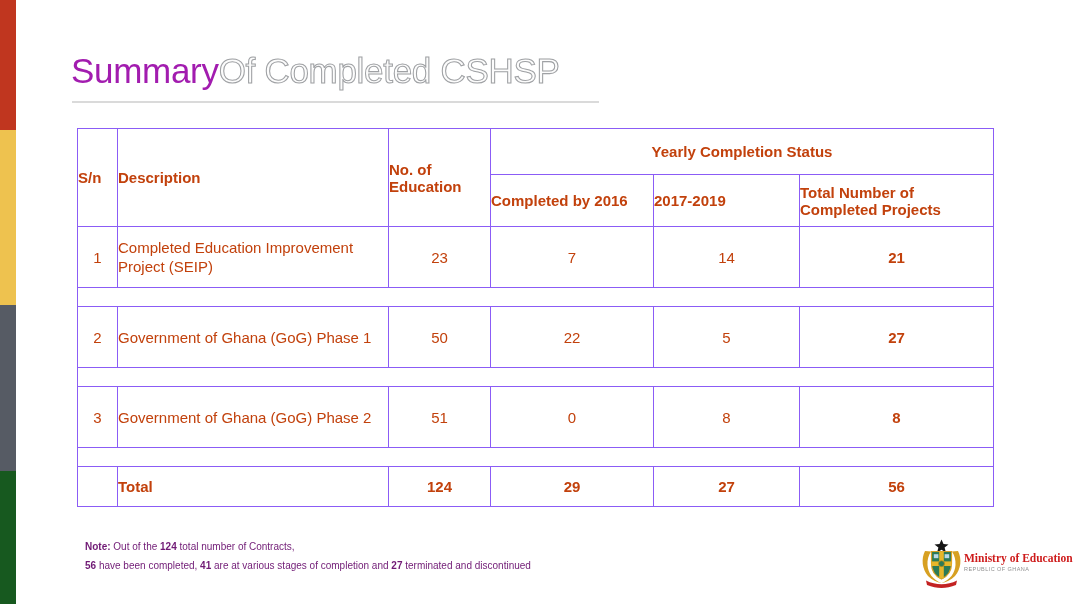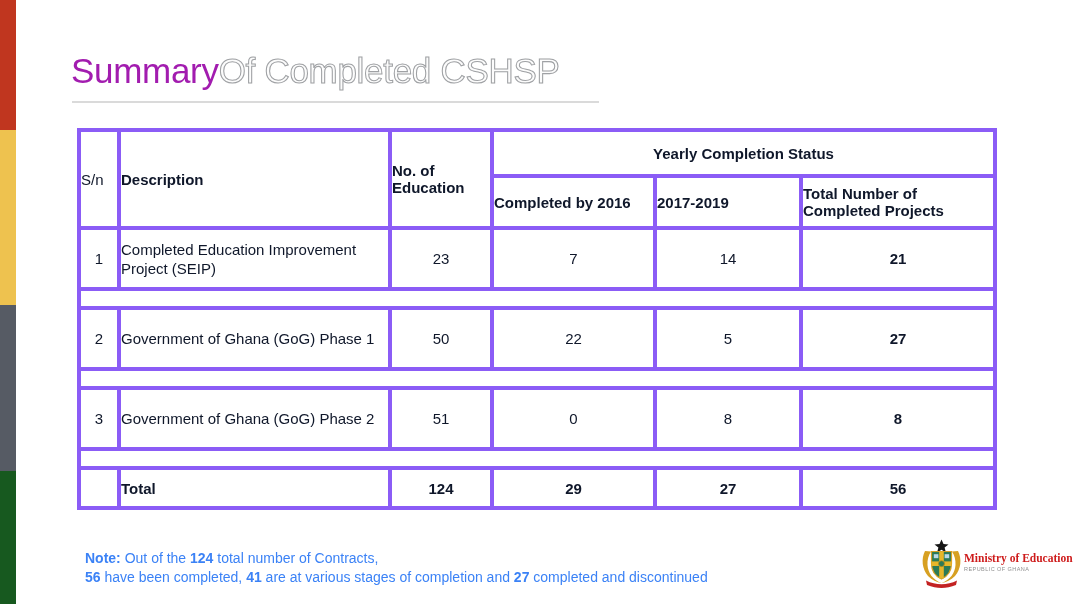--- a/index.html
+++ b/index.html
@@ -21,38 +21,38 @@
   .title .t-bold{font-weight:400;color:#a21caf;}
   .title .t-light{font-weight:400;color:#a9abae;}
   @supports (-webkit-text-stroke: 1px #999){
     .title .t-light{color:#fcfcfc;-webkit-text-stroke:1.05px #9fa1a4;}
   }
   .title-underline{position:absolute;left:72px;top:101px;width:527px;height:2px;background:#dadada;}
 
   
   table.summary{position:absolute;left:77px;top:128px;border-collapse:collapse;
     table-layout:fixed;width:916px;}
-  table.summary td{border:4px solid #8b5cf6;font-size:15px;vertical-align:middle;
-    padding:0;color:#0f172a;}
-  .h-sn{font-weight:400;text-align:left;padding-left:1px;}
+  table.summary td{border:1px solid #8b5cf6;font-size:15px;vertical-align:middle;
+    padding:0;color:#c2410c;}
+  .h-sn{font-weight:700;text-align:left;padding-left:1px;}
   .h-desc{font-weight:700;padding-left:27px;}
   .h-contract{font-weight:700;padding-left:5px;}
   .h-yearly{font-weight:700;text-align:center;padding-right:178px;height:46px;}
   .h-sub{font-weight:700;text-align:left;padding-left:11px;height:52px;}
   .row-data td{height:61px;}
   .c-sn{text-align:center;}
   .d-desc{padding-left:3px;line-height:19px;}
   .num{text-align:center;margin-top:48px;}
   .num-bold{text-align:center;font-weight:700;}
   .spacer td{height:19px;border-bottom:2px solid #8c8c8c;}
   .row-total td{height:40px;font-weight:700;}
   .t-label{padding-left:3px;}
 
   
-  .note{position:absolute;left:85px;top:549px;font-size:14px;line-height:18.5px;color:#3b82f6;}
+  .note{position:absolute;left:85px;top:538px;font-size:10px;line-height:18.5px;color:#701a75;}
   .note b{font-weight:700;}
 
   
   .logo{position:absolute;left:919px;top:539px;display:flex;align-items:flex-start;}
   .crest{width:45px;height:49px;display:block;}
   .logo-text{padding-top:13px;}
   .ministry{font-family:"Liberation Serif","DejaVu Serif",serif;font-weight:700;
     font-size:11.5px;color:#ce1c1c;white-space:nowrap;line-height:12px;}
   .republic{font-size:5.5px;color:#8f8f8f;letter-spacing:0.45px;margin-top:2px;white-space:nowrap;}
 </style>
@@ -135,21 +135,21 @@
       <td class="num">124</td>
       <td class="num">29</td>
       <td class="num">27</td>
       <td class="num">56</td>
     </tr>
   </tbody>
 </table>
 
 <div class="note">
   <div><b>Note:</b><span> Out of the </span><b>124</b><span> total number of Contracts,</span></div>
-  <div><b>56</b><span> have been completed, </span><b>41</b><span> are at various stages of completion and </span><b>27</b><span> completed and discontinued</span></div>
+  <div><b>56</b><span> have been completed, </span><b>41</b><span> are at various stages of completion and </span><b>27</b><span> terminated and discontinued</span></div>
 </div>
 
 <div class="logo">
   <svg class="crest" viewBox="0 0 45 49" xmlns="http://www.w3.org/2000/svg">
     <path d="M22.5 0.5l2 4.6 5 .3-3.9 3.2 1.3 4.8-4.4-2.7-4.4 2.7 1.3-4.8-3.9-3.2 5-.3z" fill="#161616"></path>
     <path d="M6 12 C2 20 3 30 9 37 C13 41 18 43.5 22.5 44 C14 41 9 34 8.5 26 C8.2 21 9.5 16 12 12.5 Z" fill="#d7a022"></path>
     <path d="M39 12 C43 20 42 30 36 37 C32 41 27 43.5 22.5 44 C31 41 36 34 36.5 26 C36.8 21 35.5 16 33 12.5 Z" fill="#d7a022"></path>
     <path d="M7 41.5 C17 46.5 28 46.5 38 41.5 L37 46 C27 50 18 50 8 46 Z" fill="#c32222"></path>
     <path d="M12.5 12.5 h20 v12 c0 8-4.5 13-10 15.5 c-5.5-2.5-10-7.5-10-15.5 Z" fill="#2c7a57" stroke="#d7a022" stroke-width="1.2"></path>
     <rect x="20.2" y="12.5" width="4.6" height="27" fill="#e7b62a"></rect>

